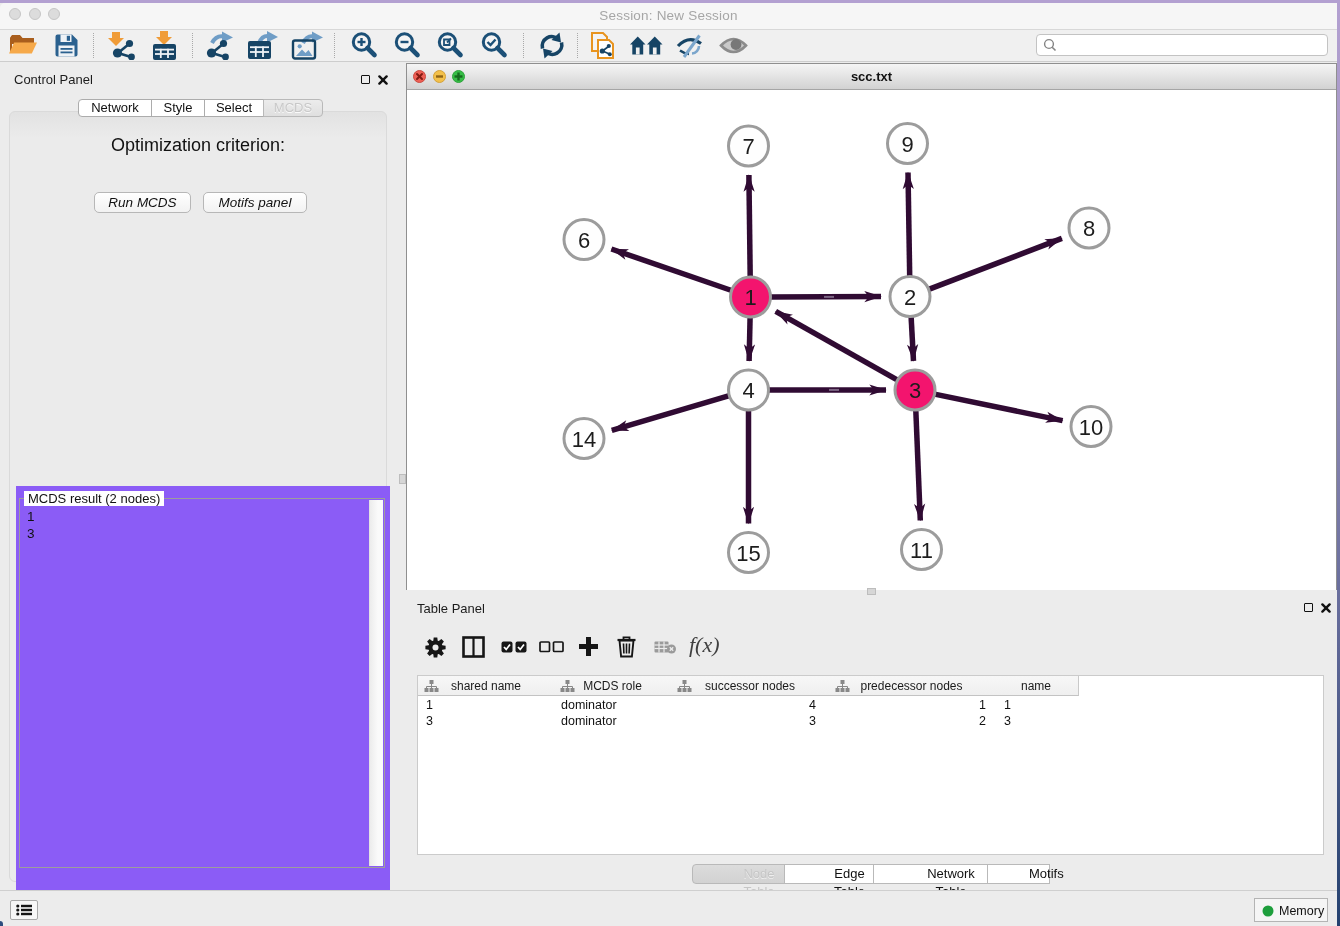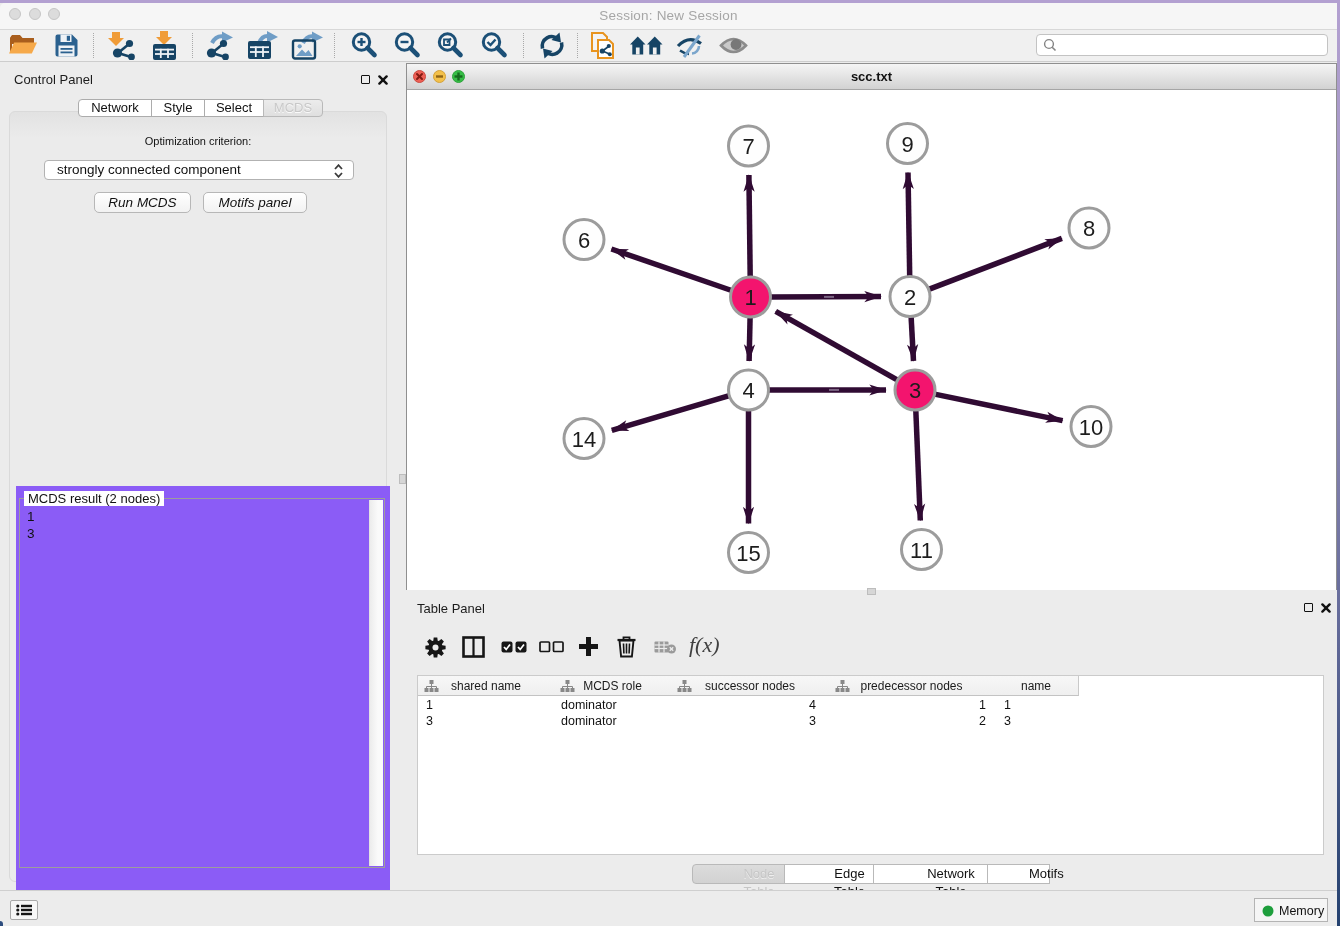--- a/index.html
+++ b/index.html
@@ -28,21 +28,21 @@
      border:1px solid #c3c3c3;border-radius:4px;}
   
   #cpanel{left:0;top:61px;width:396px;height:829px;}
   .ptitle{font-size:13px;color:#1c1c1c;}
   .wbtn-f{width:9px;height:9px;border:1.5px solid #111;border-radius:1px;box-sizing:border-box;}
   .tab{position:absolute;top:0;height:18px;background:#fff;border:1px solid #acacac;
      box-sizing:border-box;font-size:13px;color:#111;text-align:center;line-height:16px;}
   #tabpane{position:absolute;left:9px;top:50px;width:378px;height:771px;background:#ebebeb;
      border:1px solid #dadada;border-radius:6px;box-sizing:border-box;
      background:linear-gradient(#e2e2e2,#ebebeb 26px);}
-  #optlabel{left:0;top:74px;width:396px;text-align:center;font-size:11px;color:#111;}
+  #optlabel{left:0;top:74px;width:396px;text-align:center;font-size:18px;color:#111;}
   #cselect{left:44px;top:99px;width:310px;height:20px;background:#fff;
      border:1px solid #b2b2b2;border-radius:4px;box-sizing:border-box;
      font-size:13.5px;color:#111;line-height:18px;padding-left:12px;}
   .cbtn{position:absolute;top:131px;height:21px;background:linear-gradient(#fff,#f2f2f2);
      border:1px solid #b7b7b7;border-radius:5px;box-sizing:border-box;
      font-size:13.5px;color:#111;text-align:center;line-height:19px;font-style:italic;}
   #respanel{left:16px;top:425px;width:374px;height:470px;background:#8b5cf6;}
   #fieldset{position:absolute;left:3px;top:12px;width:364px;height:368px;
      border:1px solid #9d9d9d;}
   #legend{position:absolute;left:4px;top:-8px;background:#fff;padding:0 4px;
@@ -227,26 +227,20 @@
         <line x1="1.4" y1="1.4" x2="8.6" y2="8.6"></line>
         <line x1="8.6" y1="1.4" x2="1.4" y2="8.6"></line>
       </g>
   </svg>
   <div id="tabpane"></div>
   <div class="tab" style="left:78px;top:38px;width:74px;border-radius:4px 0 0 4px">Network</div>
   <div class="tab" style="left:151px;top:38px;width:54px">Style</div>
   <div class="tab" style="left:204px;top:38px;width:60px">Select</div>
   <div class="tab" style="left:263px;top:38px;width:60px;border-radius:0 4px 4px 0;background:linear-gradient(#ececec,#dfdfdf);color:#c8c8c8;text-shadow:0 1px 0 #fafafa;border-color:#b9b9b9">MCDS</div>
   <div class="abs" id="optlabel">Optimization criterion:</div>
-  <div class="abs" id="cselect">strongly connected component
-    <svg style="position:absolute;right:9px;top:3px" width="11" height="14" viewBox="0 0 11 14">
-      <path d="M2 5 L5.5 1.2 L9 5" fill="none" stroke="#3a3a3a" stroke-width="1.8"></path>
-      <path d="M2 9 L5.5 12.8 L9 9" fill="none" stroke="#3a3a3a" stroke-width="1.8"></path>
-    </svg>
-  </div>
   <div class="cbtn" style="left:94px;width:97px">Run MCDS</div>
   <div class="cbtn" style="left:203px;width:104px">Motifs panel</div>
   <div class="abs" id="respanel">
     <div id="fieldset">
       <div id="legend">MCDS result (2 nodes)</div>
       <div id="resscroll"></div>
       <div id="resitems">1<br>3</div>
     </div>
   </div>
 </div>

